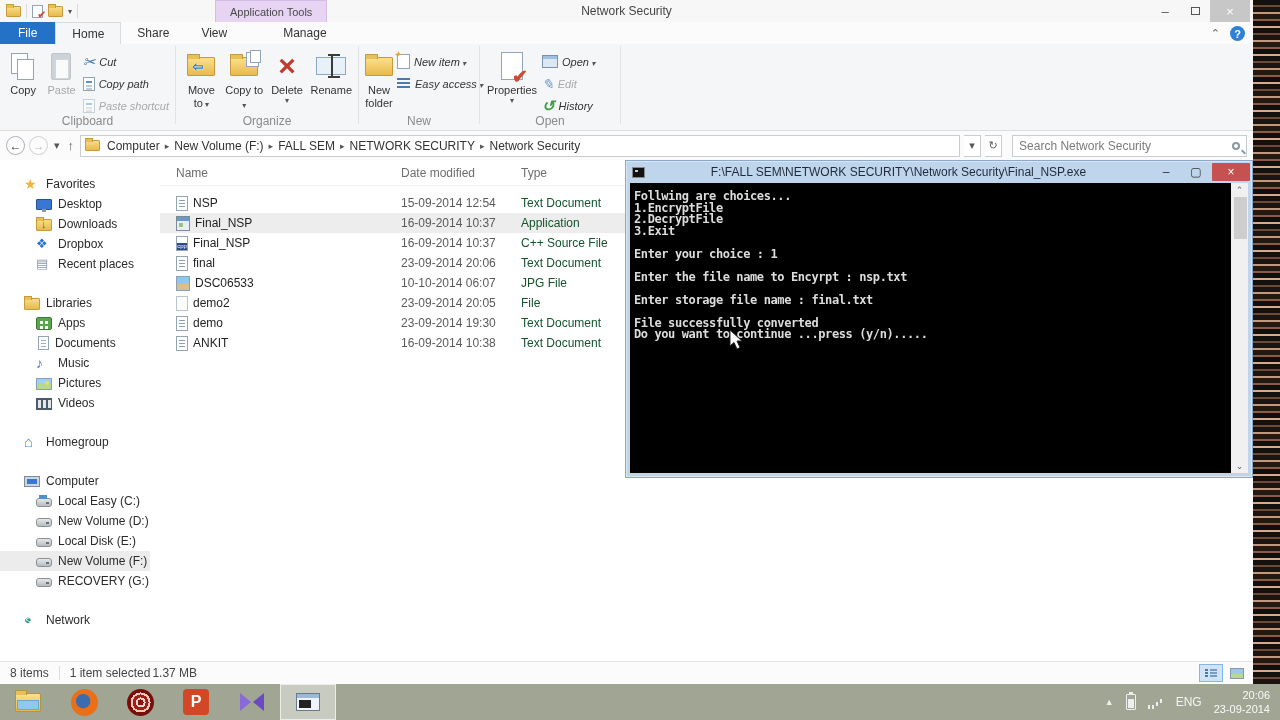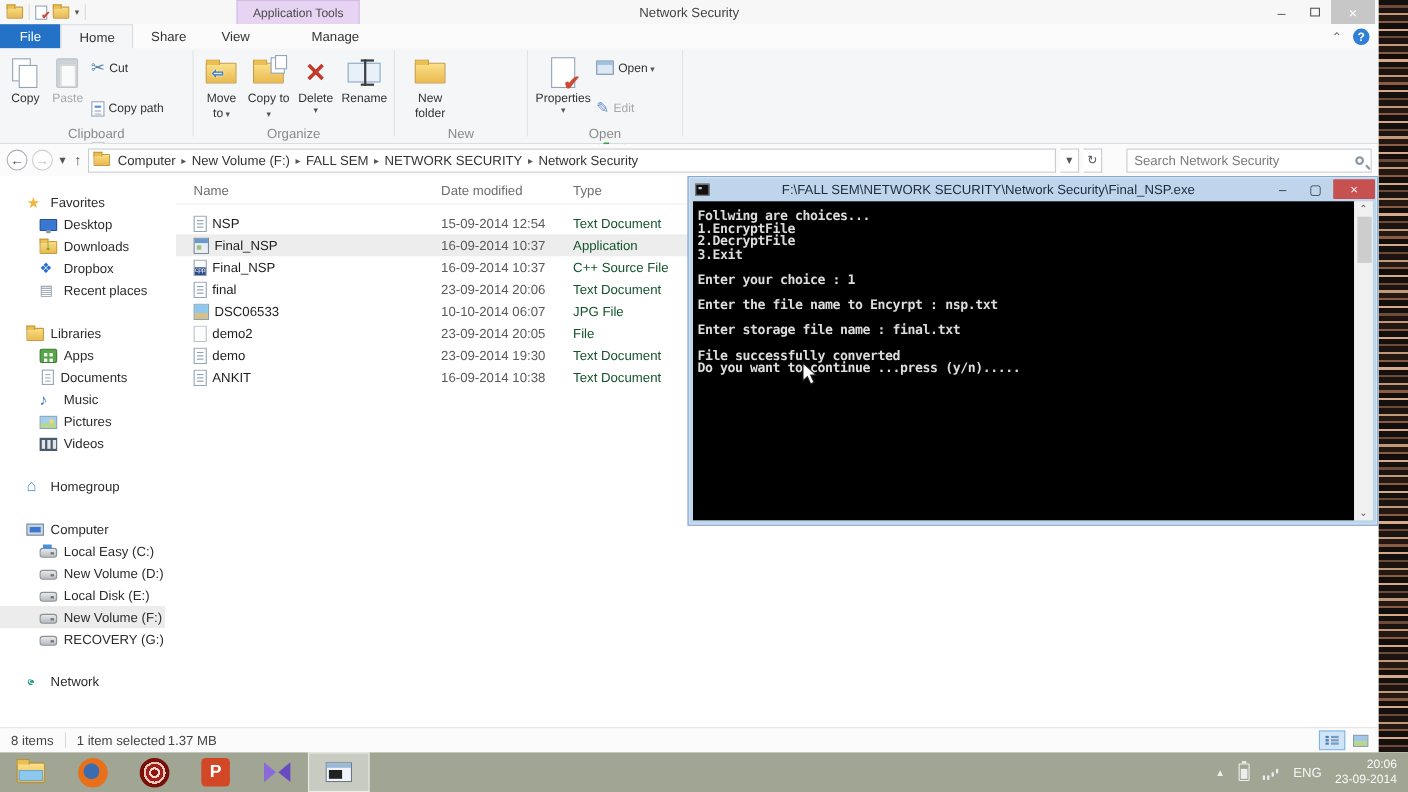--- a/index.html
+++ b/index.html
@@ -36,21 +36,21 @@
   .chev-up { color:#666; font-size:11px; }
   .help-circle { width:15px; height:15px; border-radius:50%; background:#2f7fd6; color:#fff; font-size:11px; font-weight:bold; display:flex; align-items:center; justify-content:center; }
 
   
   .ribbon { position:absolute; left:0; top:44px; right:0; height:87px; background:#f5f6f7; border-bottom:1px solid #dcdddd; display:flex; }
   .rgroup { position:relative; height:100%; padding:4px 6px 16px 6px; display:flex; align-items:flex-start; gap:4px; }
   .rgroup-sep { width:1px; background:#e2e3e4; height:78px; margin-top:2px; }
   .rgroup-label { position:absolute; left:0; right:0; bottom:2px; text-align:center; color:#8a8a8a; font-size:12px; }
   .big-btn { width:52px; display:flex; flex-direction:column; align-items:center; text-align:center; padding-top:2px; color:#333; line-height:13px; font-size:11px; }
   .big-btn .bic { height:32px; display:flex; align-items:center; justify-content:center; margin-bottom:2px; }
-  .small-col { display:flex; flex-direction:column; justify-content:center; gap:18px; padding-top:4px; }
+  .small-col { display:flex; flex-direction:column; justify-content:center; gap:3px; padding-top:4px;font-style:italic; }
   .small-btn { display:flex; align-items:center; gap:4px; height:19px; color:#333; font-size:11px; white-space:nowrap; }
   .disabled { color:#a8a8a8; }
   .has-caret::after { content:' \25BE'; font-size:8px; color:#555; }
   .caret-below::after { content:'\25BE'; display:block; font-size:8px; color:#555; line-height:7px; }
 
   
   .ic { display:inline-block; position:relative; }
   .ic-copy { width:24px; height:26px; }
   .ic-copy::before,.ic-copy::after { content:''; position:absolute; width:15px; height:19px; background:#fff; border:1px solid #92a4b8; }
   .ic-copy::before { left:0; top:0; } .ic-copy::after { left:6px; top:6px; }
@@ -92,21 +92,21 @@
 
   
   .addrbar { position:absolute; left:0; top:131px; right:0; height:29px; background:#fbfbfb; display:flex; align-items:center; padding:0 6px; gap:4px; }
   .nav-circle { width:19px; height:19px; border-radius:50%; border:1px solid #a8b0b8; display:flex; align-items:center; justify-content:center; font-size:12px; color:#3b3b3b; background:#fdfdfd; }
   .nav-circle.dim { color:#bdbdbd; border-color:#cfcfcf; }
   .nav-glyph { color:#555; font-size:11px; padding:0 2px; }
   .crumb-box { flex:0 0 auto; width:880px; height:22px; background:#fff; border:1px solid #c8cdd2; display:flex; align-items:center; padding:0 4px; gap:2px; overflow:hidden; }
   .crumb { padding:0 5px; color:#333; white-space:nowrap; }
   .crumb-sep { color:#555; font-size:9px; }
   .addr-btn { height:22px; width:17px; background:#fff; border:1px solid #c8cdd2; border-left:none; display:flex; align-items:center; justify-content:center; color:#555; font-size:11px; }
-  .search-box { margin-left:18px; flex:1; height:22px; background:#fff; border:1px solid #c8cdd2; display:flex; align-items:center; padding:0 6px; }
+  .search-box { margin-left:6px; flex:1; height:22px; background:#fff; border:1px solid #c8cdd2; display:flex; align-items:center; padding:0 6px; }
   .search-box input { border:none; outline:none; flex:1; font-family:"Liberation Sans",sans-serif; font-size:12px; color:#333; }
   .search-box input::placeholder { color:#7a7a7a; }
   .ic-search { width:8px; height:8px; border:2px solid #8a97a4; border-radius:50%; position:relative; flex:none; }
   .ic-search::after { content:''; position:absolute; left:7px; top:7px; width:5px; height:2px; background:#8a97a4; transform:rotate(45deg); }
 
   
   .main { position:absolute; left:0; top:160px; right:0; bottom:23px; background:#fff; overflow:hidden; }
 
   
   .sidebar { position:absolute; left:0; top:0; width:150px; bottom:0; padding-top:14px; overflow:hidden; }
@@ -336,20 +336,30 @@
     </div>
     <div class="rgroup-sep"></div>
 
     <div class="rgroup" style="width:120px">
       <div class="big-btn">
         <span class="bic">
             <span class="ic folder"></span>
           </span>
         <span>New folder</span>
       </div>
+      <div class="small-col">
+        <div class="small-btn">
+          <span class="ic ic-newitem"></span>
+          <span class="has-caret">New item</span>
+        </div>
+        <div class="small-btn">
+          <span class="ic ic-easy"></span>
+          <span class="has-caret">Easy access</span>
+        </div>
+      </div>
       <div class="rgroup-label">New</div>
     </div>
     <div class="rgroup-sep"></div>
 
     <div class="rgroup" style="width:140px">
       <div class="big-btn caret-below">
         <span class="bic">
             <span class="ic ic-props"></span>
           </span>
         <span>Properties</span>

